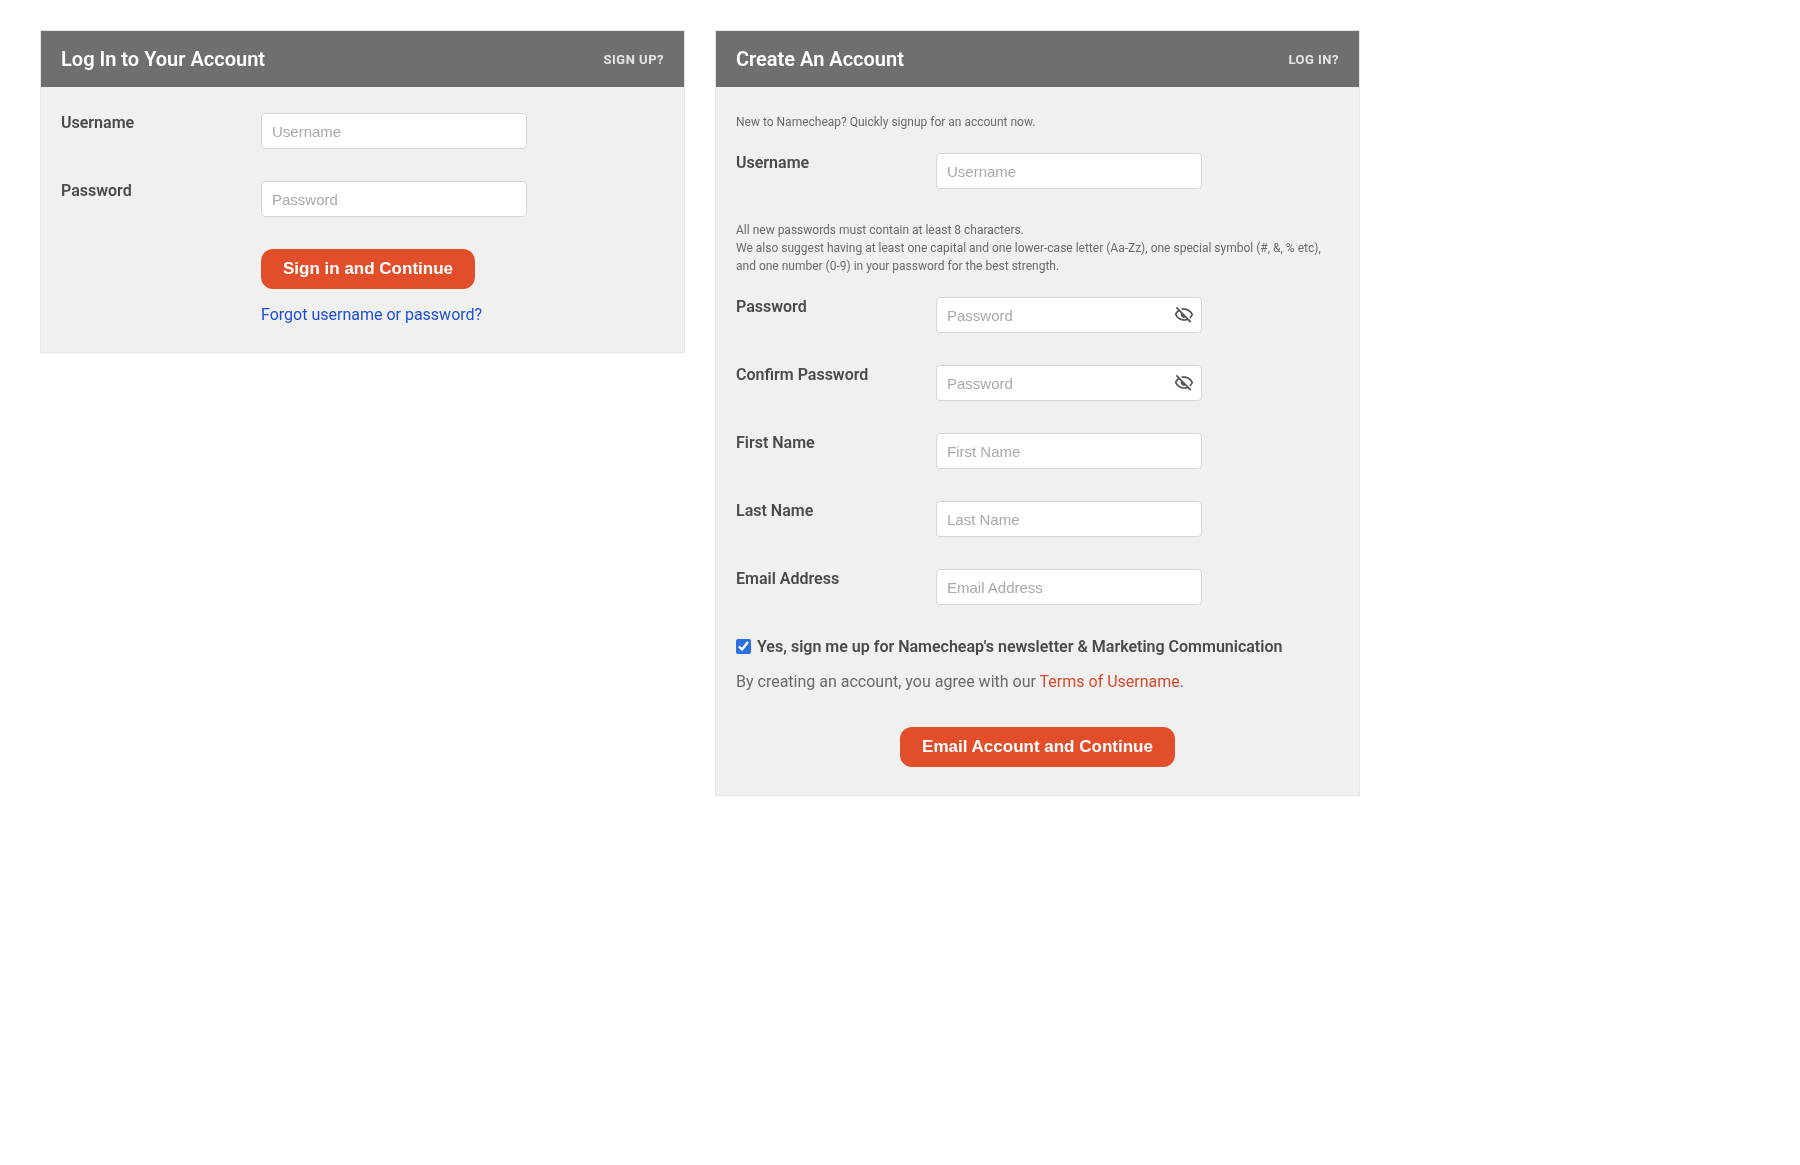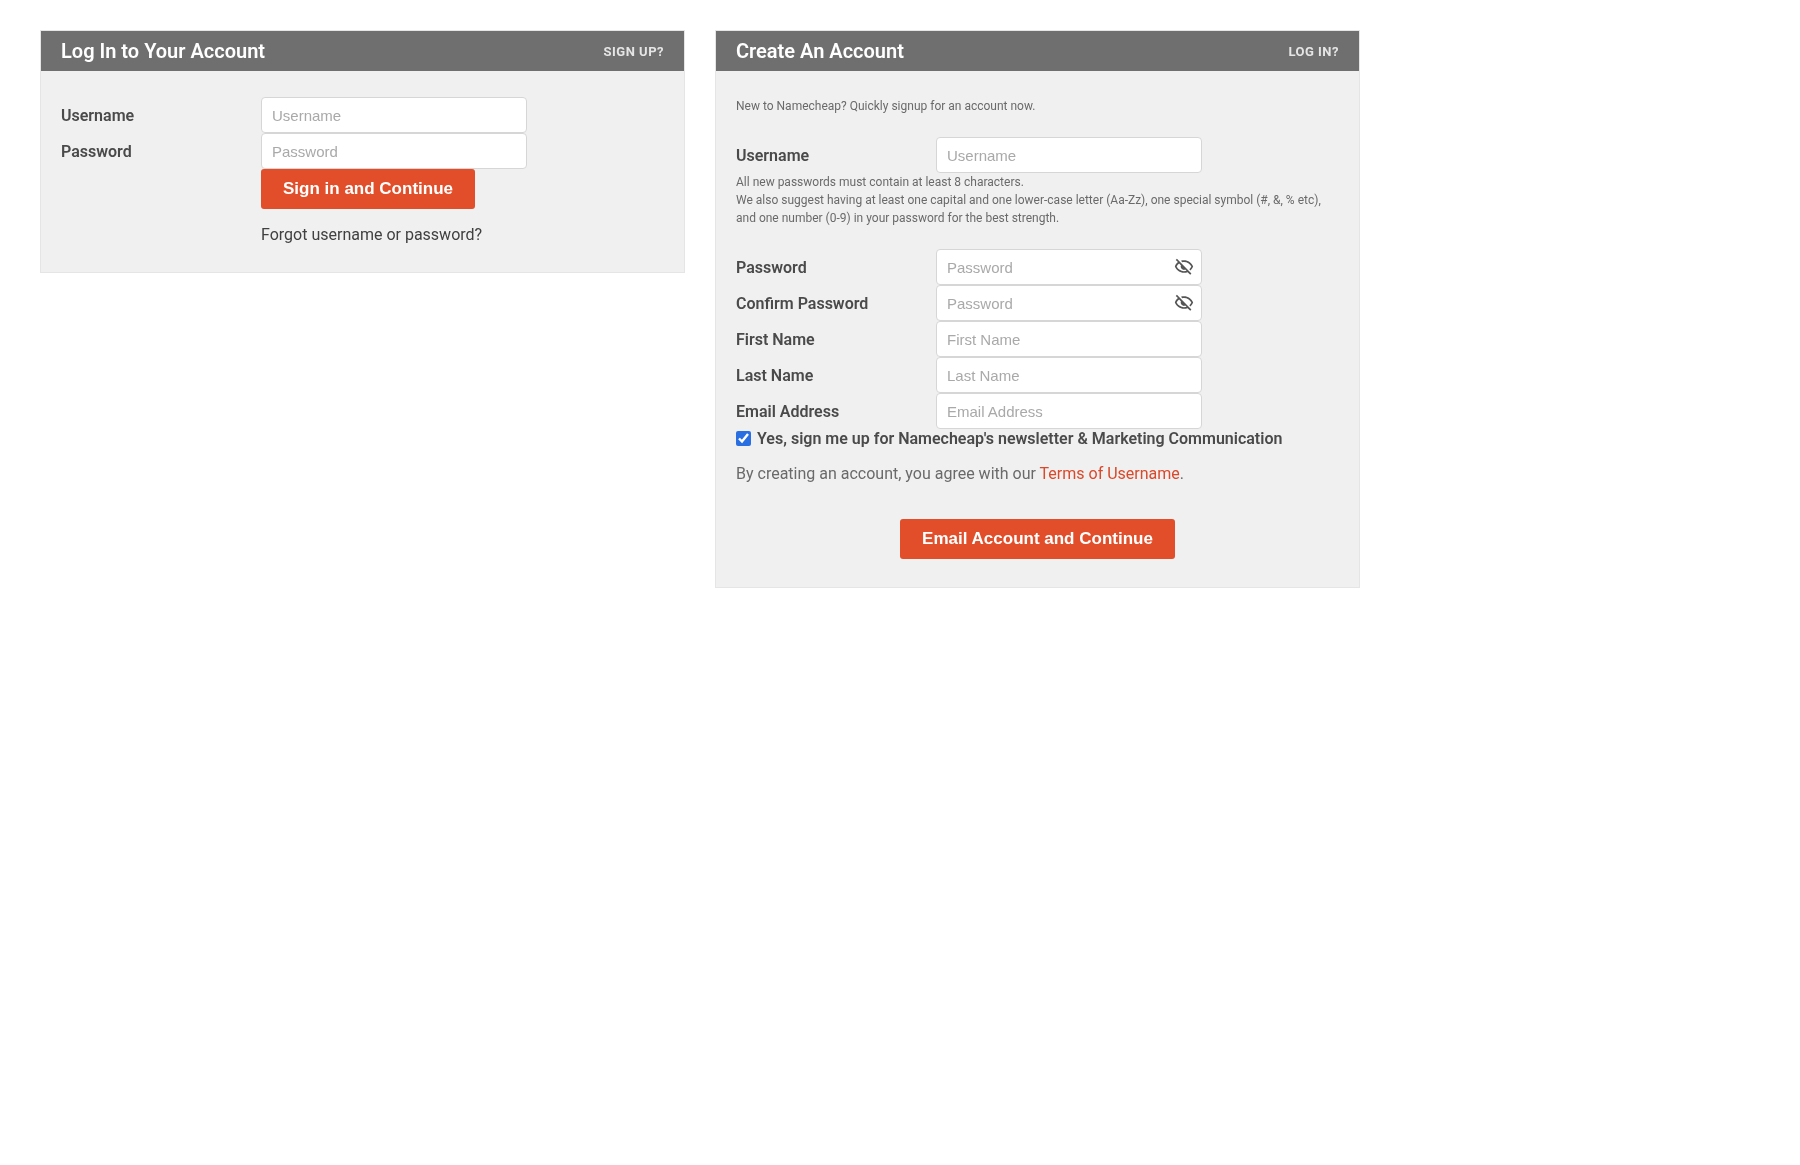--- a/index.html
+++ b/index.html
@@ -16,21 +16,21 @@
   .panel {
     flex: 1;
     background: #f0f0f0;
     border: 1px solid #e5e5e5;
     display: flex;
     flex-direction: column;
   }
   .panel-header {
     background: #6f6f6f;
     color: #fff;
-    padding: 8px 20px;
+    padding: 16px 20px;
     display: flex;
     justify-content: space-between;
     align-items: center;
   }
   .panel-title {
     font-size: 20px;
     font-weight: 600;
   }
   .panel-link {
     font-size: 13px;
@@ -44,21 +44,22 @@
     padding: 26px 20px 28px 20px;
   }
   .hint {
     color: #6a6a6a;
     font-size: 12px;
     line-height: 1.5;
     margin-bottom: 22px;
   }
   .row {
     display: flex;
-    align-items: center;
+    align-items: flex-start;
+    margin-bottom: 32px;
   }
   .row .label {
     width: 200px;
     flex: 0 0 200px;
     color: #4a4a4a;
     font-size: 16px;
     font-weight: 600;
   }
   .input-wrap {
     position: relative;
@@ -85,30 +86,30 @@
     width: 20px;
     height: 20px;
     color: #555;
     cursor: pointer;
   }
   .btn {
     display: inline-block;
     background: #e24e2a;
     color: #fff;
     border: none;
-    border-radius: 3px;
+    border-radius: 12px;
     padding: 10px 22px;
     font-size: 17px;
     font-weight: 600;
     cursor: pointer;
   }
   .center-block { margin-left: 200px; }
   .center-block-full { text-align: center; }
   .forgot {
-    color: #404040;
+    color: #1d4ed8;
     font-size: 16px;
     margin-top: 16px;
     cursor: pointer;
   }
   .check-row {
     display: flex;
     align-items: center;
     gap: 6px;
     margin-bottom: 16px;
   }

